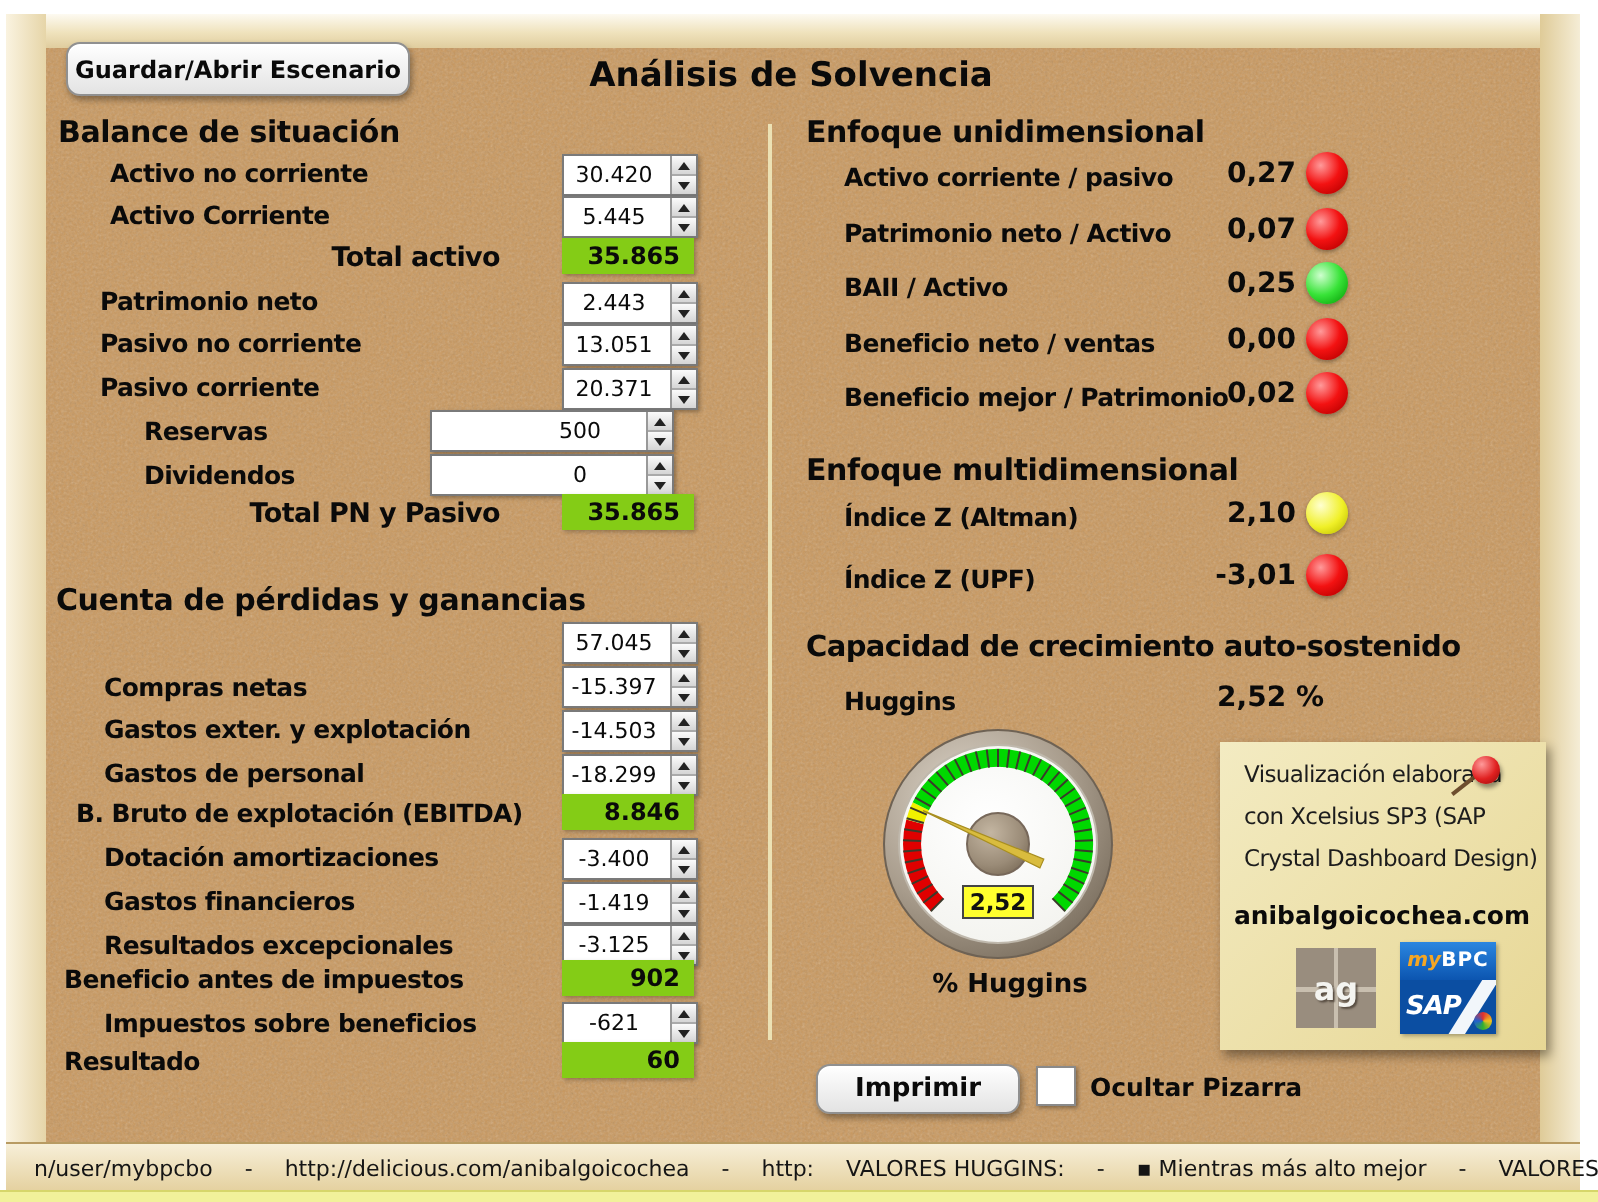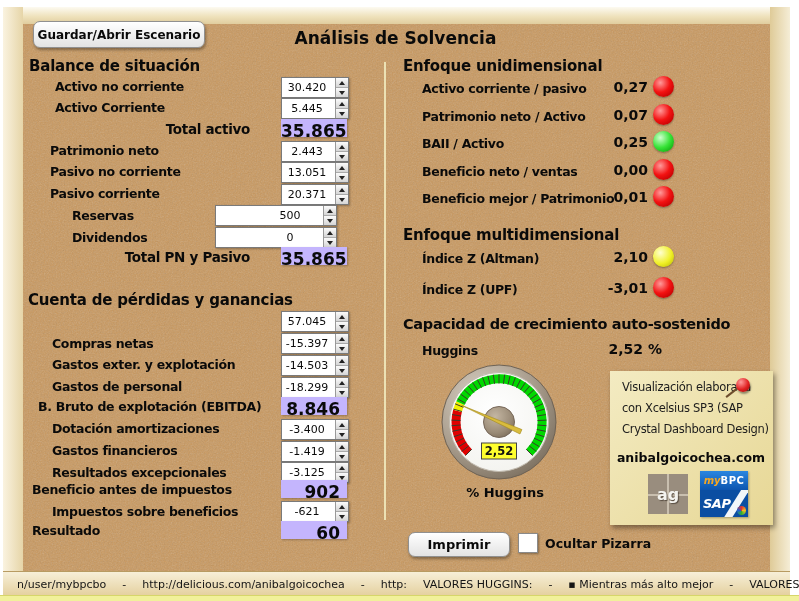--- a/index.html
+++ b/index.html
@@ -34,21 +34,21 @@
   .spin{position:absolute;z-index:5;height:19px;display:flex;background:#fff;border:1px solid #7A7A7A;
     box-shadow:1px 1px 2px rgba(0,0,0,.3);}
   .spin .v{width:50px;text-align:center;font-size:11px;padding:3px 3px 0 0;}
   .spin.wide .v{width:60px;padding-left:44px;}
   .spin .sp{width:12px;display:flex;flex-direction:column;border-left:1px solid #999;}
   .spin .sp .b{flex:1;display:flex;align-items:center;justify-content:center;
     background:linear-gradient(#FBFBFB,#D5D5D5);}
   .spin .sp .b:first-child{border-bottom:1px solid #AAA;}
   .tri-up{width:0;height:0;border-left:3px solid transparent;border-right:3px solid transparent;border-bottom:4px solid #222;}
   .tri-dn{width:0;height:0;border-left:3px solid transparent;border-right:3px solid transparent;border-top:4px solid #222;}
-  .total{position:absolute;z-index:5;height:16px;width:59px;background:#c4b5fd;font-size:17px;font-weight:700;
+  .total{position:absolute;z-index:5;height:16px;width:59px;background:#84cc16;font-size:12px;font-weight:700;
     text-align:right;padding:2px 7px 0 0;box-shadow:1px 1px 2px rgba(0,0,0,.25);}
   
   .rv{position:absolute;z-index:5;font-size:14px;font-weight:700;text-align:right;width:88px;}
   .light{position:absolute;z-index:5;width:21px;height:21px;border-radius:50%;box-shadow:0 1px 2px rgba(0,0,0,.35);}
   .light-red{background:radial-gradient(circle at 35% 32%, #FF9A9A 0%, #F31212 48%, #BE0000 85%);}
   .light-green{background:radial-gradient(circle at 35% 32%, #CFFFCF 0%, #38E338 50%, #0CA80C 88%);}
   .light-yellow{background:radial-gradient(circle at 35% 32%, #FFFFD0 0%, #F0F028 55%, #C2C200 90%);}
   .divider{position:absolute;left:384px;top:62px;width:2px;height:458px;background:#F0E9BC;opacity:.9;z-index:4;}
   
   .note{position:absolute;left:610px;top:371px;width:163px;height:154px;z-index:5;
@@ -334,21 +334,21 @@
 
   <div class="abs lbl" style="left:422px;top:136px;">BAII / Activo</div>
   <div class="rv" style="left:560px;top:134px;">0,25</div>
   <div class="light light-green" style="left:653px;top:131px;"></div>
 
   <div class="abs lbl" style="left:422px;top:164px;">Beneficio neto / ventas</div>
   <div class="rv" style="left:560px;top:162px;">0,00</div>
   <div class="light light-red" style="left:653px;top:159px;"></div>
 
   <div class="abs lbl" style="left:422px;top:191px;">Beneficio mejor / Patrimonio</div>
-  <div class="rv" style="left:560px;top:189px;">0,01</div>
+  <div class="rv" style="left:560px;top:189px;">0,02</div>
   <div class="light light-red" style="left:653px;top:186px;"></div>
 
   <div class="abs hdr" style="left:403px;top:226px;">Enfoque multidimensional</div>
 
   <div class="abs lbl" style="left:422px;top:251px;">Índice Z (Altman)</div>
   <div class="rv" style="left:560px;top:249px;">2,10</div>
   <div class="light light-yellow" style="left:653px;top:246px;"></div>
 
   <div class="abs lbl" style="left:422px;top:282px;">Índice Z (UPF)</div>
   <div class="rv" style="left:560px;top:280px;">-3,01</div>

